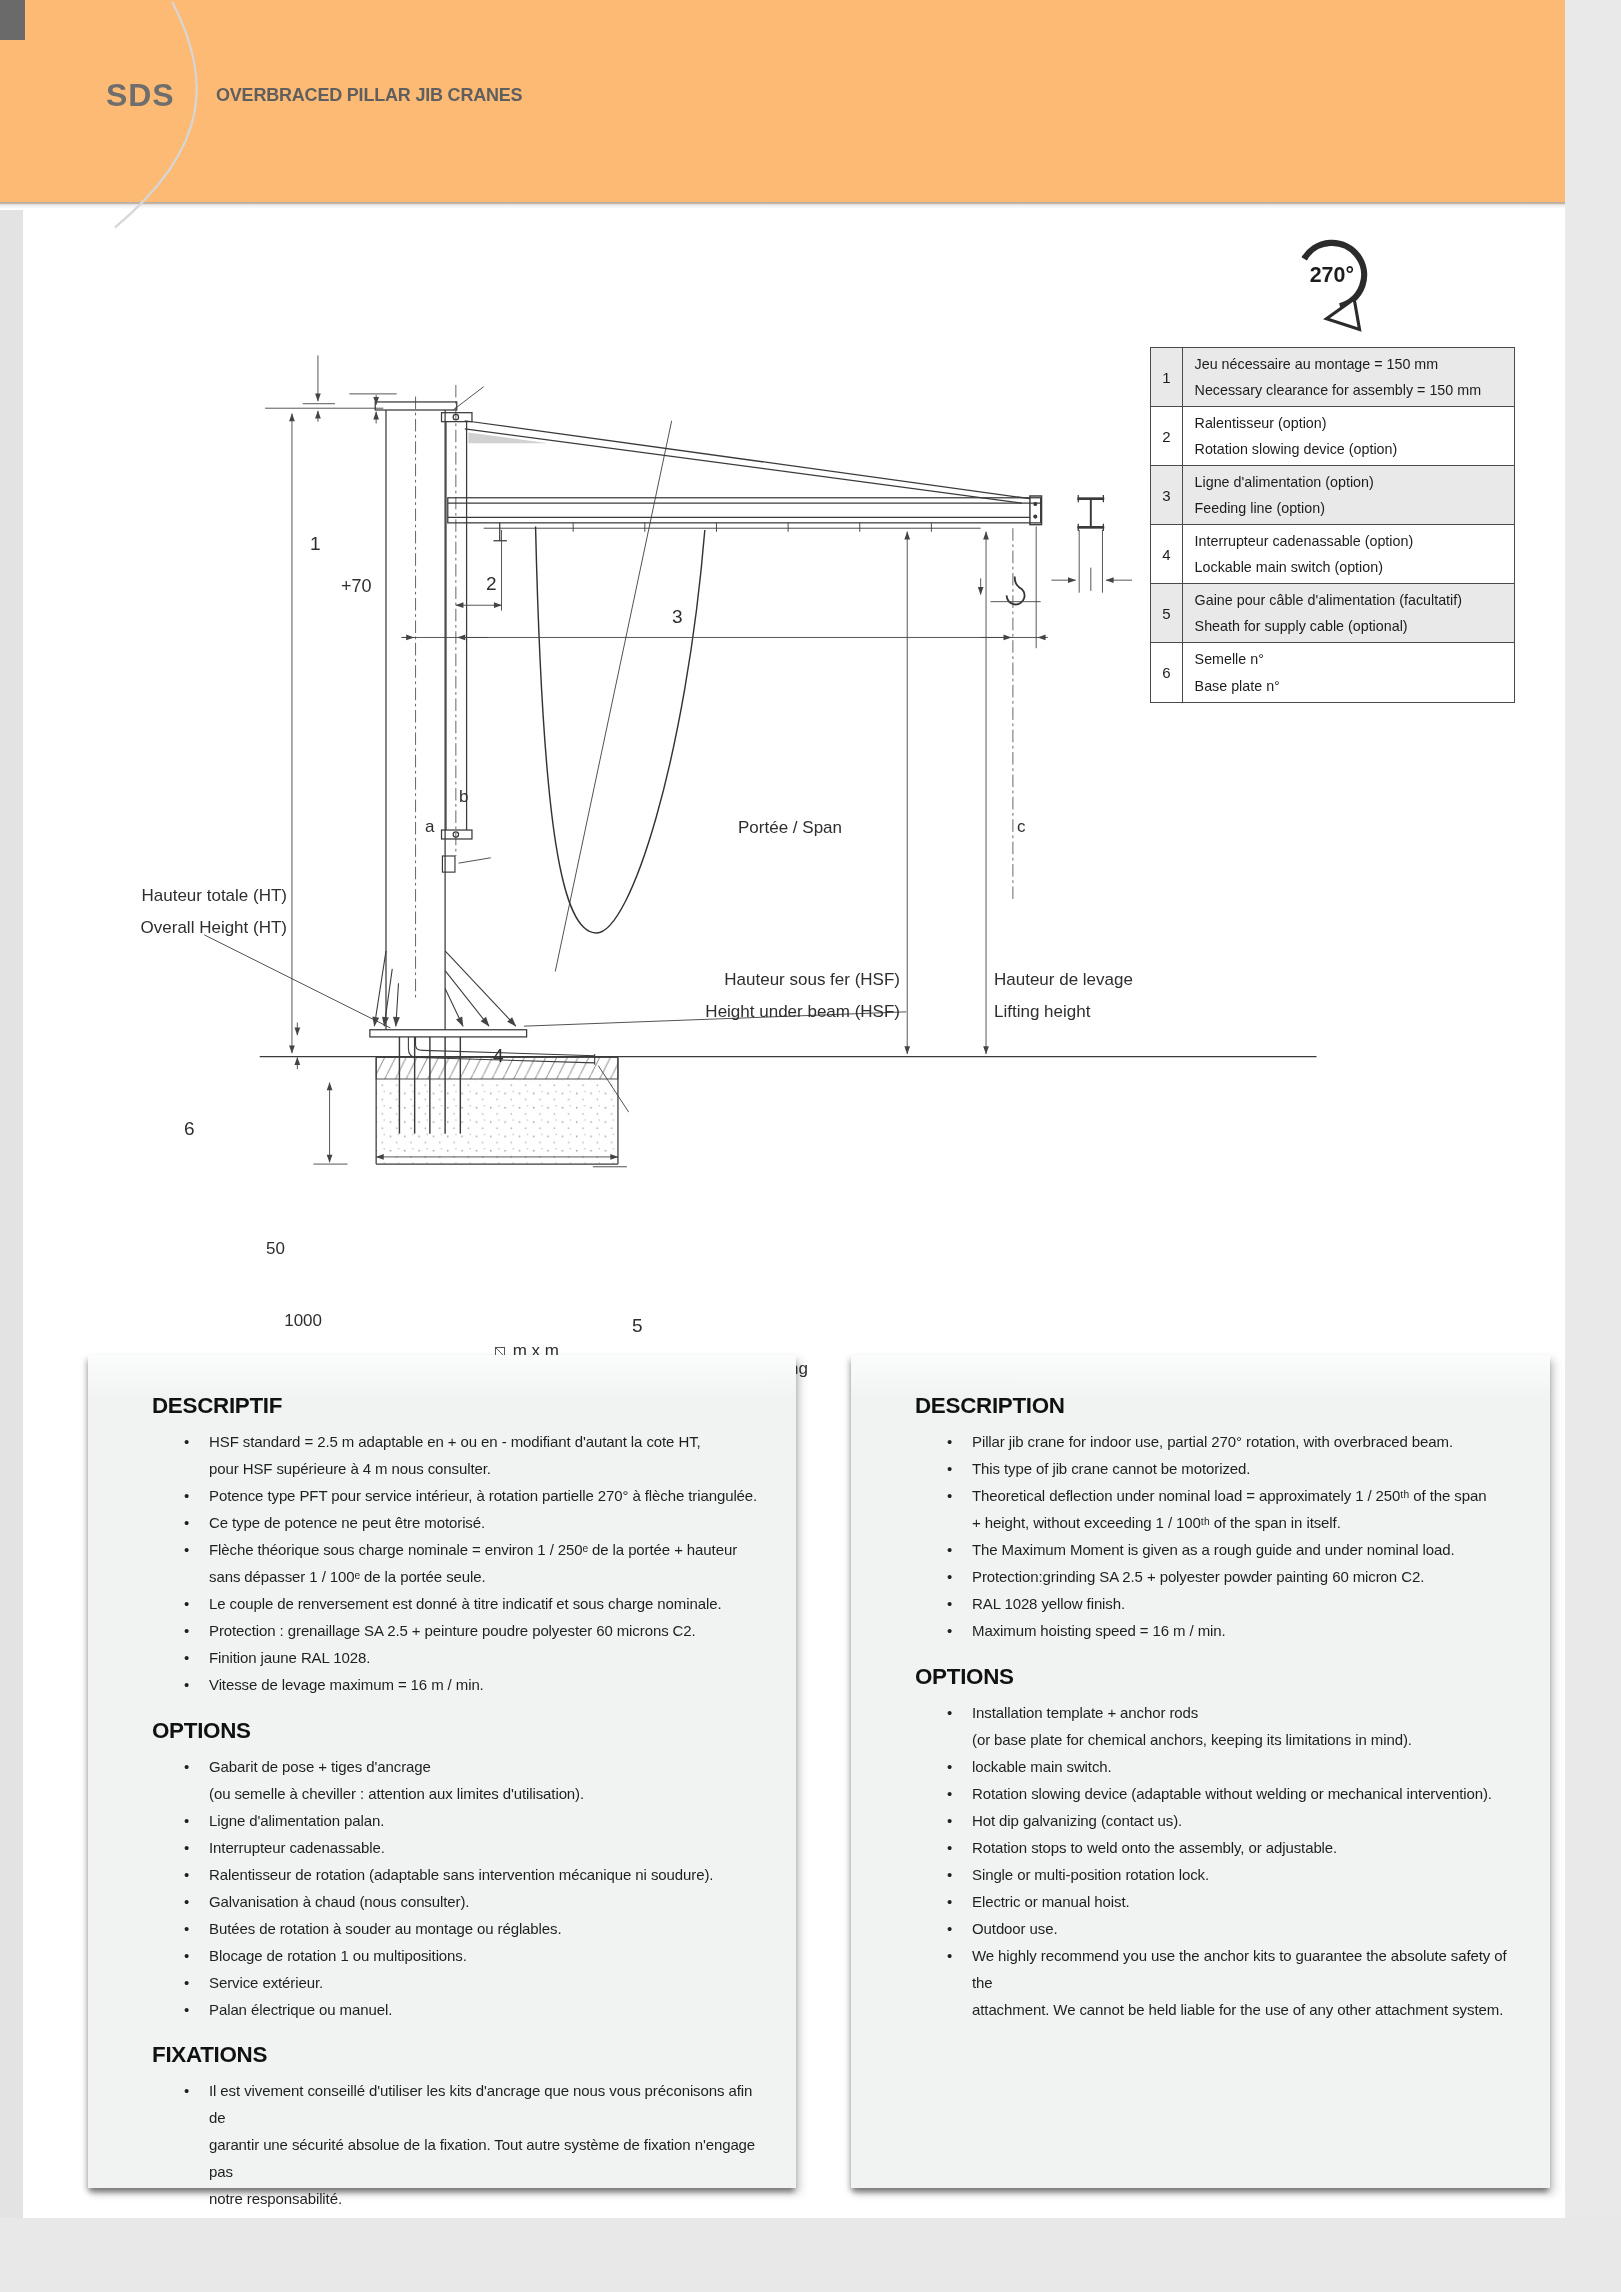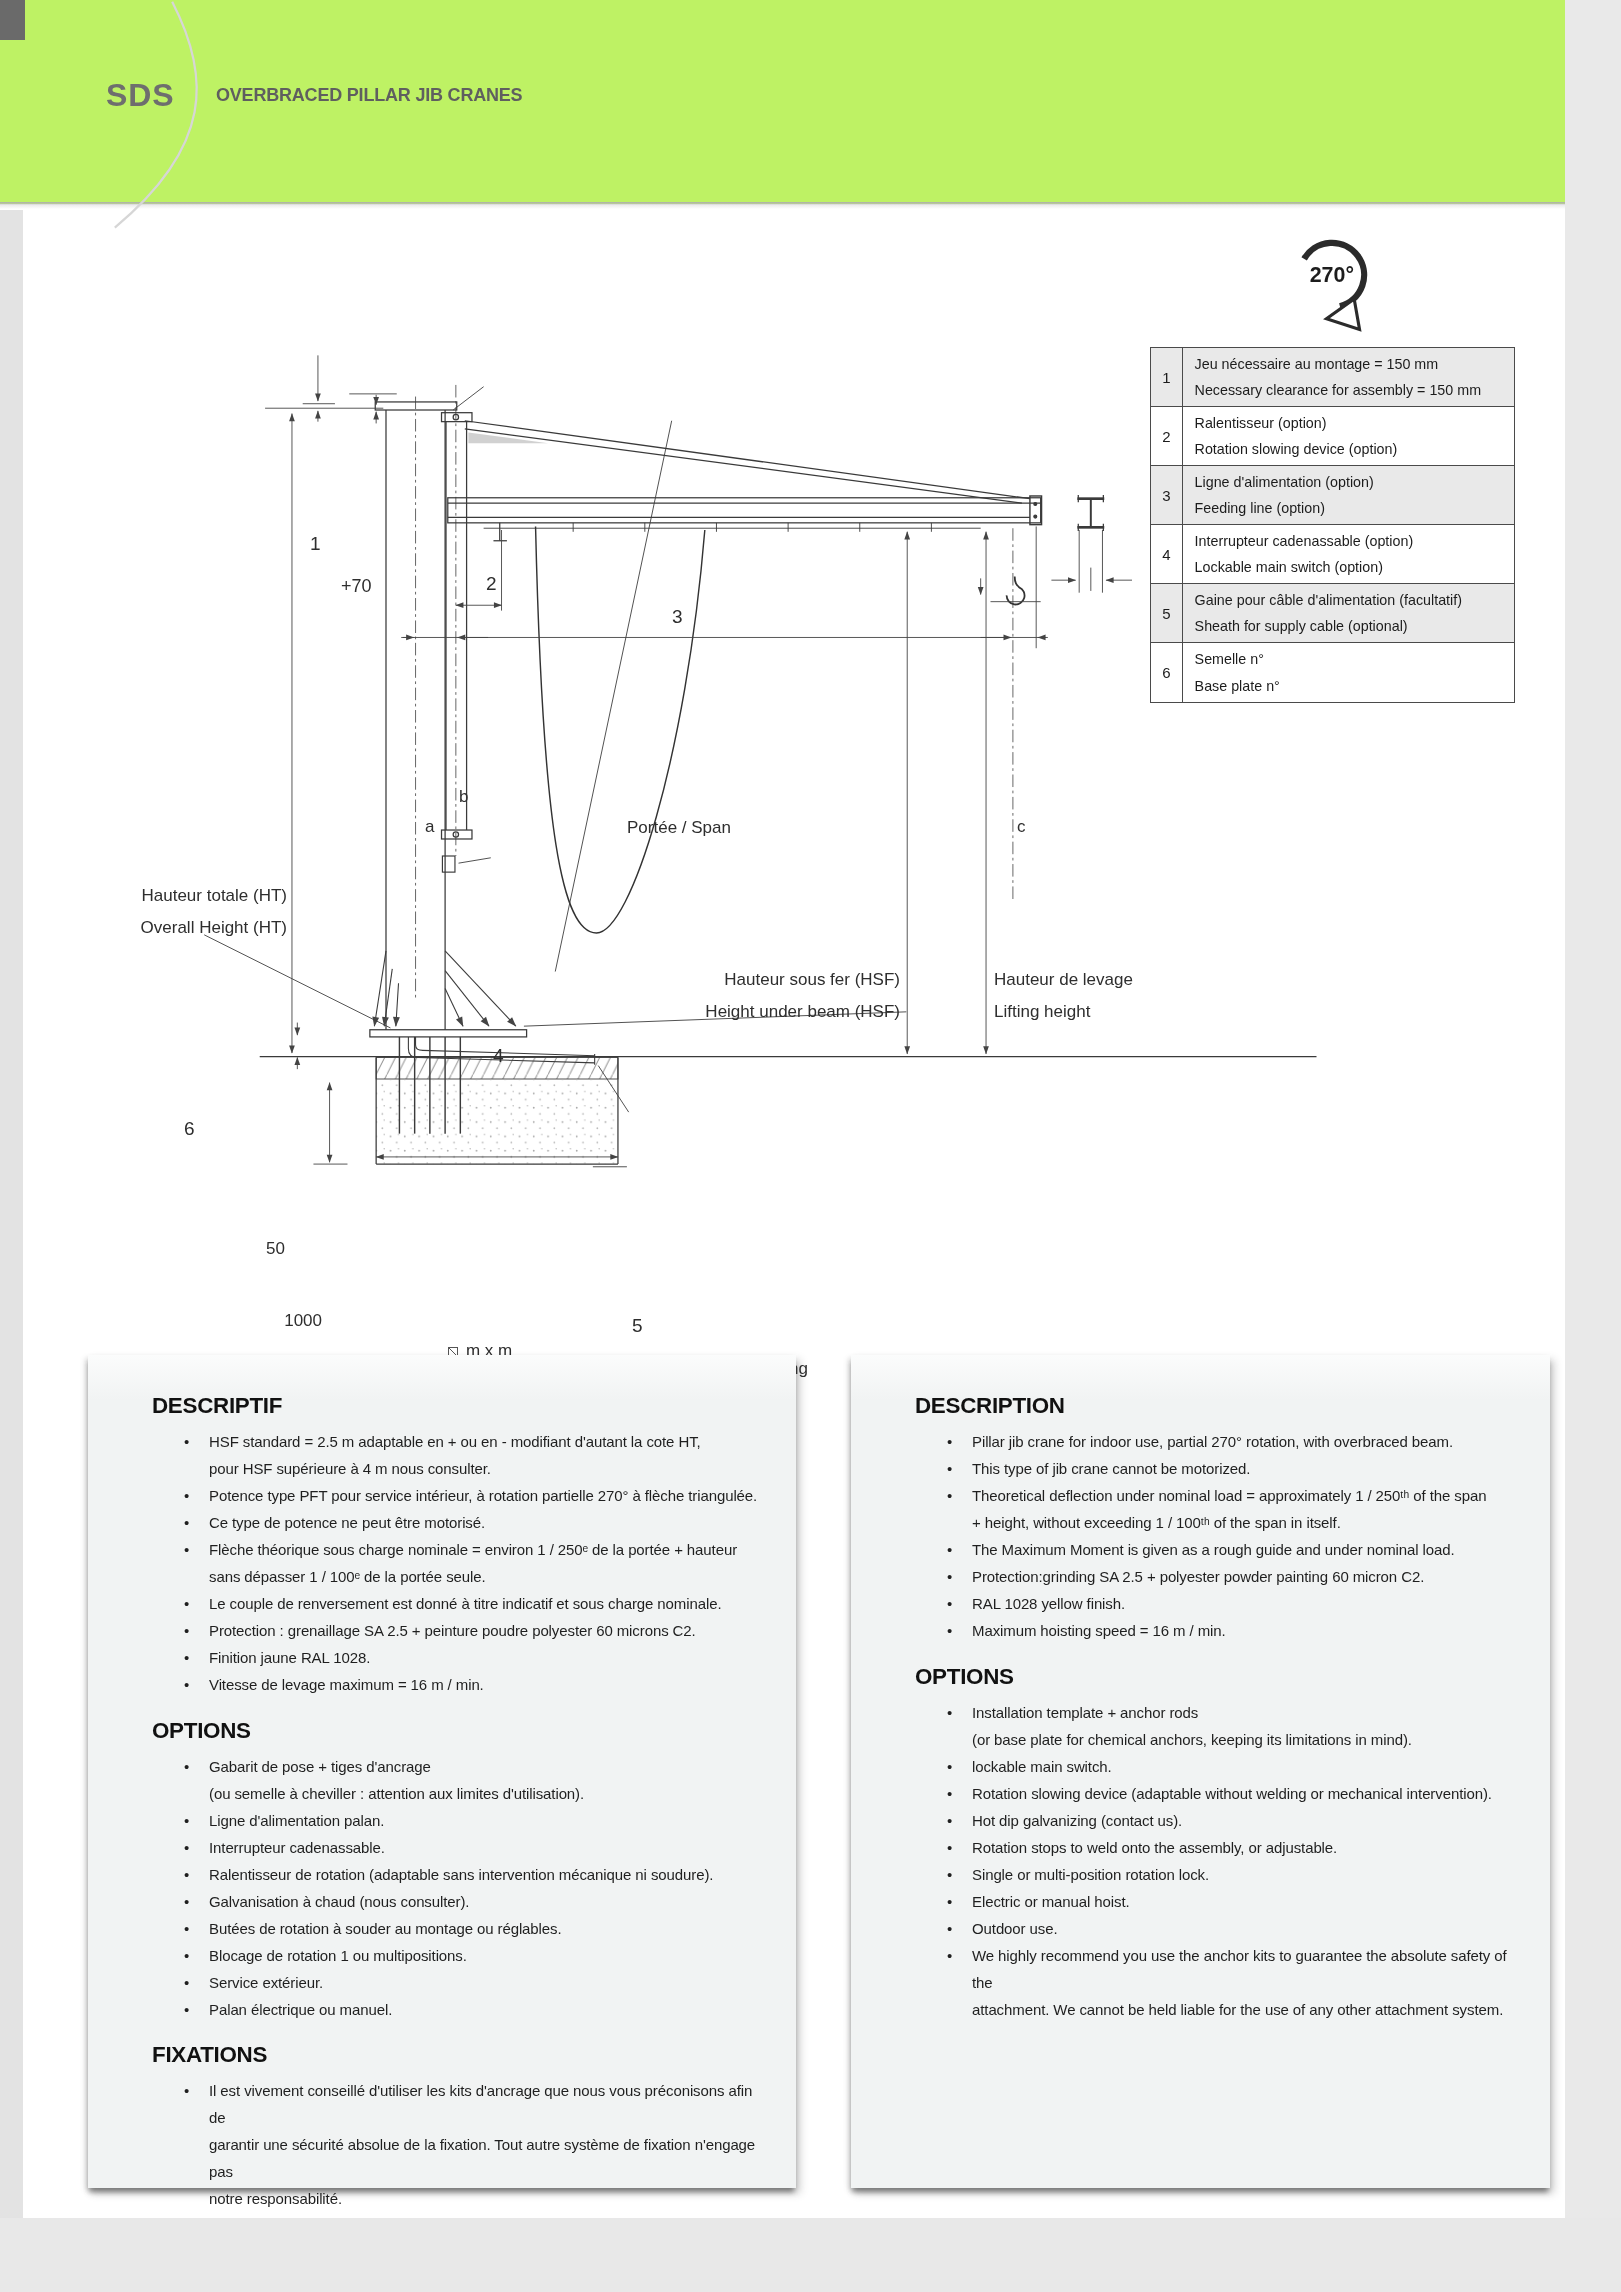--- a/index.html
+++ b/index.html
@@ -6,21 +6,21 @@
   body{width:1621px;height:2293px;position:relative;font-family:"Liberation Sans",sans-serif;overflow:hidden;}
   [data-interactable]{box-sizing:border-box;}
 
   
   .corner-square{position:absolute;left:0;top:0;width:25px;height:40px;background:#6a6a6a;}
   .edge-right{position:absolute;right:0;top:0;width:56px;height:2293px;background:#e9e9e9;}
   .edge-left{position:absolute;left:0;top:210px;width:23px;bottom:0;background:#e3e3e3;}
   .footer-band{position:absolute;left:0;top:2218px;width:1621px;height:74px;background:#e8e8e8;}
 
   
-  .header{position:absolute;left:0;top:0;width:1621px;height:204px;background:#bef264;}
+  .header{position:absolute;left:0;top:0;width:1621px;height:204px;background:#fdba74;}
   .header-shadow{position:absolute;left:0;top:202px;width:1621px;height:7.2px;
      background:linear-gradient(#adadad,rgba(200,200,200,.35) 45%,rgba(255,255,255,0));}
   .header-arc{position:absolute;left:0;top:0;width:287px;height:242px;overflow:visible;}
   .logo{position:absolute;left:106px;top:77px;font-size:32px;font-weight:bold;color:#6e6e6e;letter-spacing:0.9px;}
   .page-title{position:absolute;left:216px;top:85px;font-size:18px;font-weight:bold;color:#5f5f5f;letter-spacing:-0.2px;}
 
   
   .legend{position:absolute;left:1150px;top:347px;width:365px;border:1.3px solid #4a4a4a;background:#fff;}
   .legend-row{display:flex;height:59px;border-bottom:0.9px solid #4a4a4a;}
   .legend-row:last-child{border-bottom:none;}
@@ -29,21 +29,21 @@
      font-size:15px;color:#1c1c1c;}
   .legend-cell{flex:1;padding:5.4px 7.2px 3.6px 11.6px;display:flex;flex-direction:column;justify-content:space-between;}
   .legend-fr,.legend-en{font-size:14.3px;color:#1c1c1c;line-height:23px;white-space:nowrap;}
 
   
   .drawing-svg{position:absolute;left:0;top:204px;}
   .dwlabels{position:absolute;left:0;top:0;width:1621px;height:1254px;pointer-events:none;}
   .dw{position:absolute;color:#2e2e2e;font-size:17px;line-height:1.1;white-space:nowrap;}
   .callout{font-size:19px;}
   .tright{text-align:right;}
-  .tcenter{text-align:left;}
+  .tcenter{text-align:right;}
   .sq-symbol{display:inline-block;width:9.9px;height:9.9px;border:1.1px solid #555;margin-right:8px;vertical-align:-0.9px;
      background:linear-gradient(45deg,transparent 46%,#555 46%,#555 54%,transparent 54%);}
 
   
   .tbox{position:absolute;top:1355px;height:833px;background:linear-gradient(#fbfcfc,#f1f3f3 45px);
      box-shadow:0 6.3px 5.4px -0.9px rgba(60,60,60,.55),3.6px 4.5px 8px rgba(60,60,60,.25),-2.7px 2.7px 5.4px rgba(90,90,90,.18);
      padding:38px 34px 0 64px;}
   .tbox-left{left:88px;width:708px;}
   .tbox-right{left:851px;width:699px;}
   .tbox h3{margin:0 0 9px 0;font-size:22.4px;letter-spacing:-0.3px;color:#111;}

